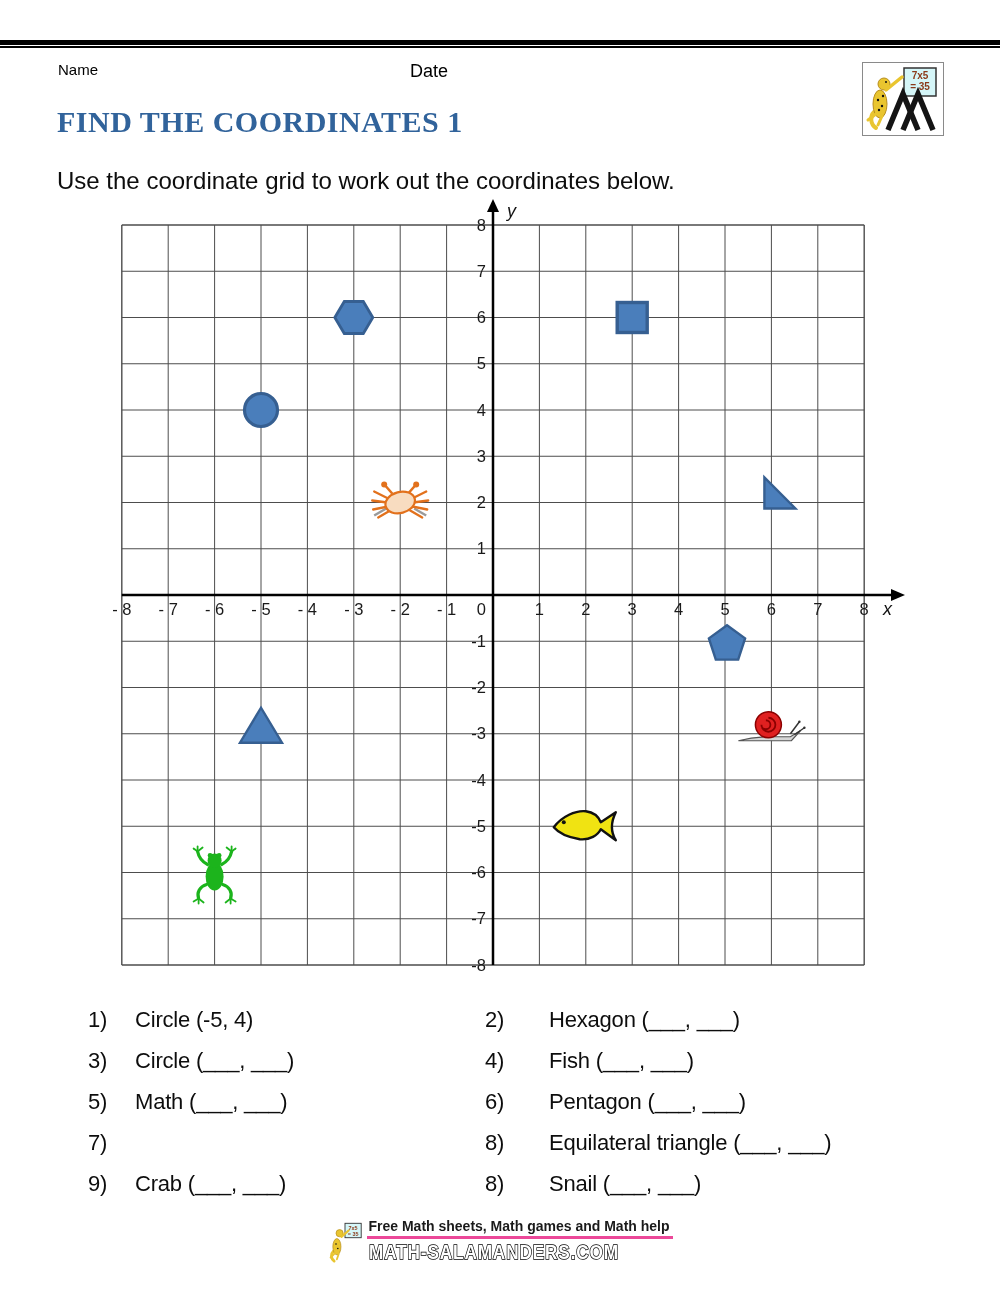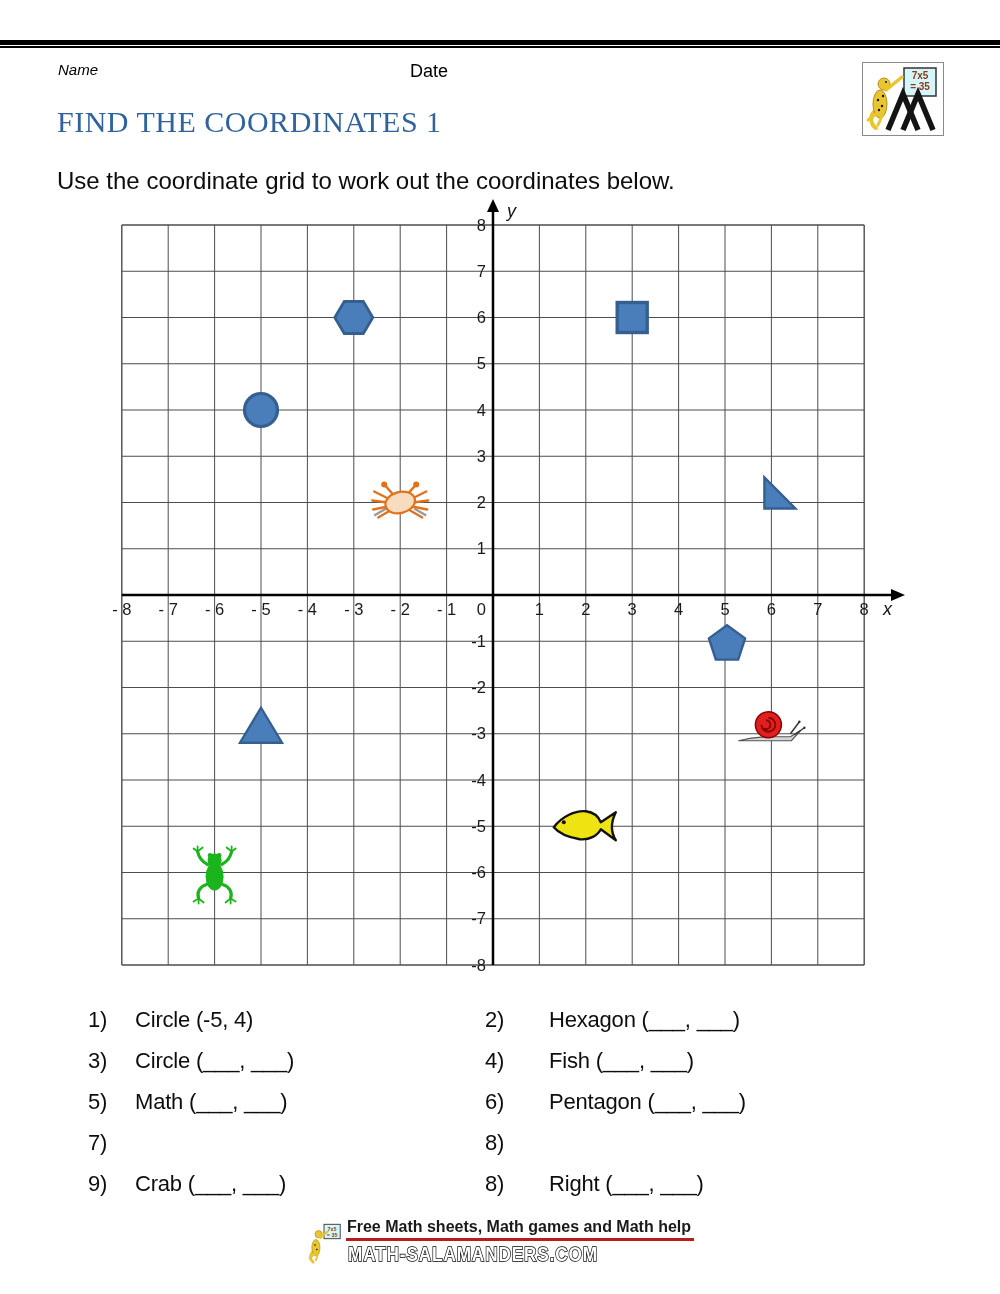--- a/index.html
+++ b/index.html
@@ -1,35 +1,35 @@
 <!DOCTYPE html>
 <html><head>
 <meta charset="utf-8">
 <style>
   * { margin:0; padding:0; box-sizing:border-box; }
   html,body { width:1000px; height:1294px; background:#fff; font-family:"Liberation Sans",sans-serif; position:relative; overflow:hidden; }
   .abs { position:absolute; }
   #top-rule { top:40px; left:0; width:1000px; height:8px;
     background:linear-gradient(to bottom,#000 0 60%,#fff 60% 76%,#000 76% 100%); }
-  #name-label { top:61px; left:58px; font-size:15px; color:#000;font-style:italic; }
+  #name-label { top:61px; left:58px; font-size:15px; color:#000; }
   #date-label { top:61px; left:410px; font-size:18px; color:#000; }
   #logo-box { top:62px; left:862px; }
-  #page-title { top:105px; left:57px; font-family:"Liberation Serif",serif; font-weight:normal;
+  #page-title { top:105px; left:57px; font-family:"Liberation Serif",serif; font-weight:bold;
     font-size:30px; letter-spacing:.5px; color:#31639B; }
   #instruction { top:167px; left:57px; font-size:24px; color:#0d0d0d; }
   #grid-svg { top:195px; left:95px; }
   #questions { top:999px; left:88px; width:860px; display:grid;
     grid-template-columns:397px 1fr; grid-auto-rows:41px; }
   .q { display:flex; align-items:center; font-size:22px; color:#0d0d0d; letter-spacing:-.2px; }
   .qnum { display:inline-block; width:47px; flex:0 0 auto; }
   .q.col2 .qnum { width:64px; }
   #footer { top:1218px; left:0; width:1000px; display:flex; justify-content:center; }
   #footer-inner { display:flex; align-items:center; gap:4px; }
-  #footer-tagline { font-size:16px; font-weight:bold; color:#1a1a1a;
-    border-bottom:3px solid #b91c1c; padding:0 3px 2px 1px; width:fit-content; }
+  #footer-tagline { font-size:14px; font-weight:bold; color:#1a1a1a;
+    border-bottom:3px solid #ec4899; padding:0 3px 2px 1px; width:fit-content; }
   svg text { font-family:"Liberation Sans",sans-serif; }
 </style>
 </head>
 <body>
 
 <div id="top-rule" class="abs"></div>
 <span id="name-label" class="abs">Name</span>
 <span id="date-label" class="abs">Date</span>
 
 <div id="logo-box" class="abs">
@@ -224,28 +224,29 @@
     </div>
     <div class="q col2">
       <span class="qnum">6)</span>
       <span>Pentagon (___, ___)</span>
     </div>
     <div class="q">
       <span class="qnum">7)</span>
     </div>
     <div class="q col2">
       <span class="qnum">8)</span>
+      <span>Equilateral triangle (___, ___)</span>
     </div>
     <div class="q">
       <span class="qnum">9)</span>
       <span>Crab (___, ___)</span>
     </div>
     <div class="q col2">
       <span class="qnum">8)</span>
-      <span>Right (___, ___)</span>
+      <span>Snail (___, ___)</span>
     </div>
   </div>
 
 <div id="footer" class="abs">
   <div id="footer-inner">
     <svg width="36" height="46" viewBox="0 0 40 50">
       <rect x="20" y="2" width="18" height="16" fill="#D5F6F8" stroke="#333"></rect>
       <text x="29" y="9" font-size="6" font-weight="bold" fill="#8B3A1A" text-anchor="middle">7x5</text>
       <text x="29" y="16" font-size="6" font-weight="bold" fill="#8B3A1A" text-anchor="middle">= 35</text>
       <path d="M8,44 C4,41 4,36 7,33" fill="none" stroke="#E9C52F" stroke-width="3" stroke-linecap="round"></path>

